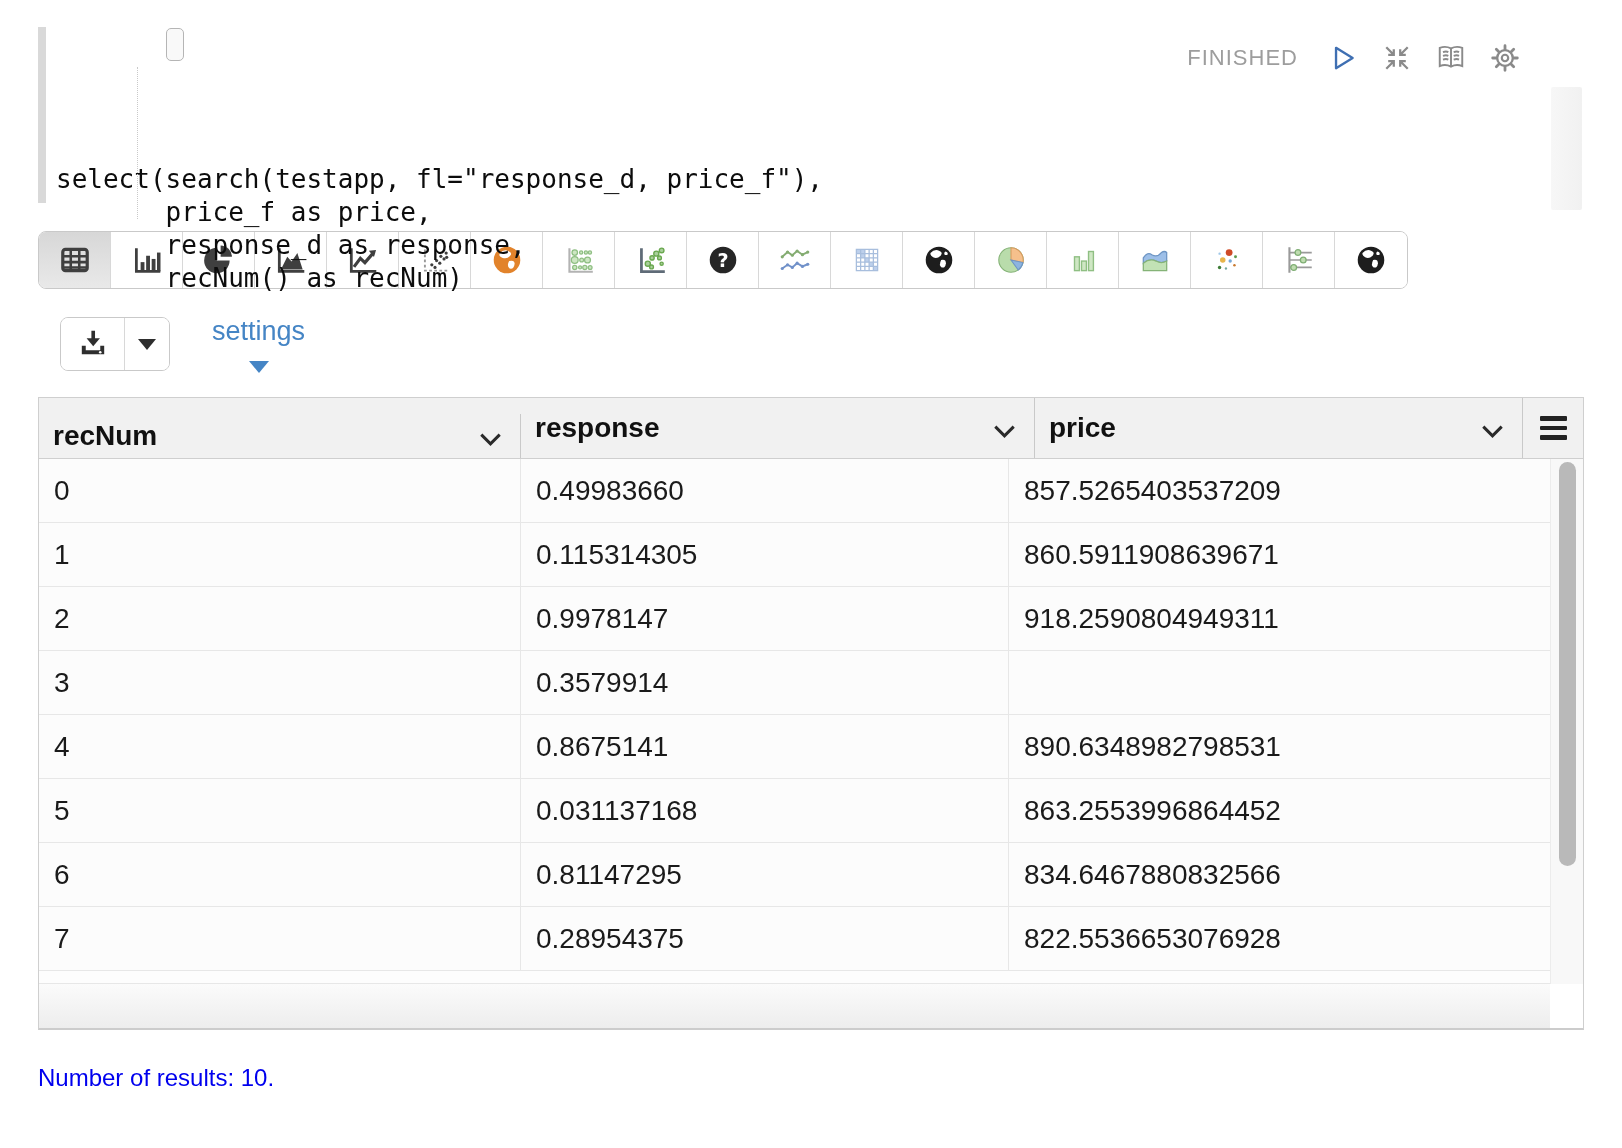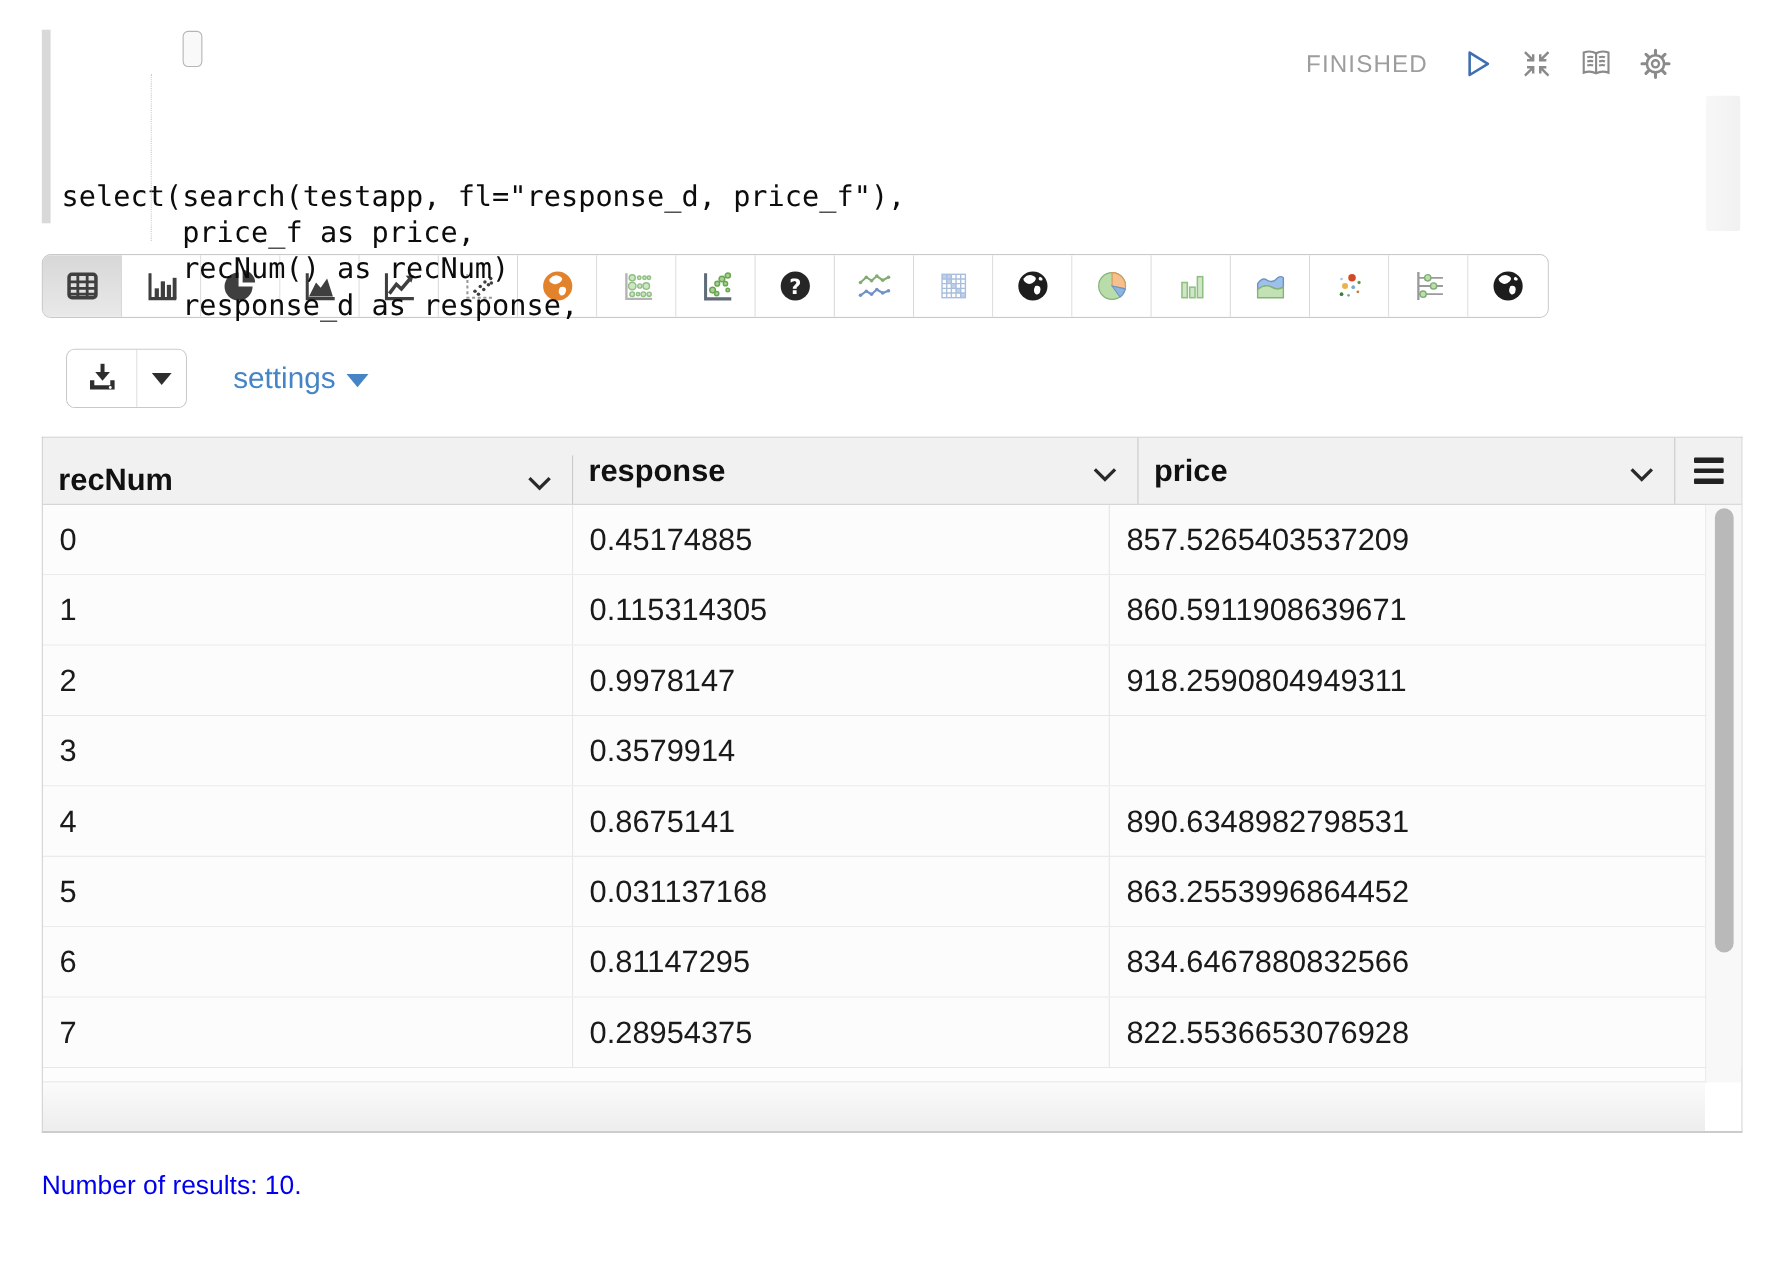--- a/index.html
+++ b/index.html
@@ -107,21 +107,21 @@
   }
   .caret-down {
     width:0; height:0;
     border-left:9px solid transparent;
     border-right:9px solid transparent;
     border-top:11px solid #2e2e2e;
   }
   .settings-link {
     margin-left:42px;
     display:inline-flex; align-items:center; gap:10px;
-    font-size:27px; color:#4585c5; cursor:pointer;
+    font-size:27px; color:#4585c5; cursor:pointer;flex-direction:column;
   }
   .settings-caret {
     width:0; height:0; margin-top:4px;
     border-left:10px solid transparent;
     border-right:10px solid transparent;
     border-top:12px solid #4585c5;
   }
 
   
   .result-table {
@@ -185,21 +185,21 @@
 <body>
 
 <div class="page">
 
   
   <div class="editor">
     <div class="gutter"></div>
     <div class="code" id="code-lines">
       <div class="bracket-box"></div>
       <div class="indent-guide"></div>
-    <div class="code-line">select(search(testapp, fl="response_d, price_f"),</div><div class="code-line">       price_f as price,</div><div class="code-line">       recNum() as recNum)</div><div class="code-line">       response_d as response,</div></div>
+    <div class="code-line">select(search(testapp, fl="response_d, price_f"),</div><div class="code-line">       price_f as price,</div><div class="code-line">       response_d as response,</div><div class="code-line">       recNum() as recNum)</div></div>
     <div class="editor-scrollbar"></div>
     <div class="para-controls">
       <span class="status-text">FINISHED</span>
       <span id="ctrl-icons" style="display:inline-flex;gap:24px;align-items:center;">
           <span class="ctrl-btn">
             <span style="display:inline-flex">
               <svg viewBox="0 0 28 28" width="30" height="30">
                 <path d="M7.5 4.5 L23 14 L7.5 23.5 Z" fill="none" stroke="#3f6fb2" stroke-width="2.2" stroke-linejoin="round"></path>
               </svg>
             </span>
@@ -523,21 +523,21 @@
           <span class="hamburger">
             <span></span>
             <span></span>
             <span></span>
           </span>
         </div>
       </div>
     <div class="tbody" id="table-body">
       <div class="tr">
           <div class="td td-0">0</div>
-          <div class="td td-1">0.45174885</div>
+          <div class="td td-1">0.49983660</div>
           <div class="td td-2">857.5265403537209</div>
         </div>
         <div class="tr">
           <div class="td td-0">1</div>
           <div class="td td-1">0.115314305</div>
           <div class="td td-2">860.5911908639671</div>
         </div>
         <div class="tr">
           <div class="td td-0">2</div>
           <div class="td td-1">0.9978147</div>

